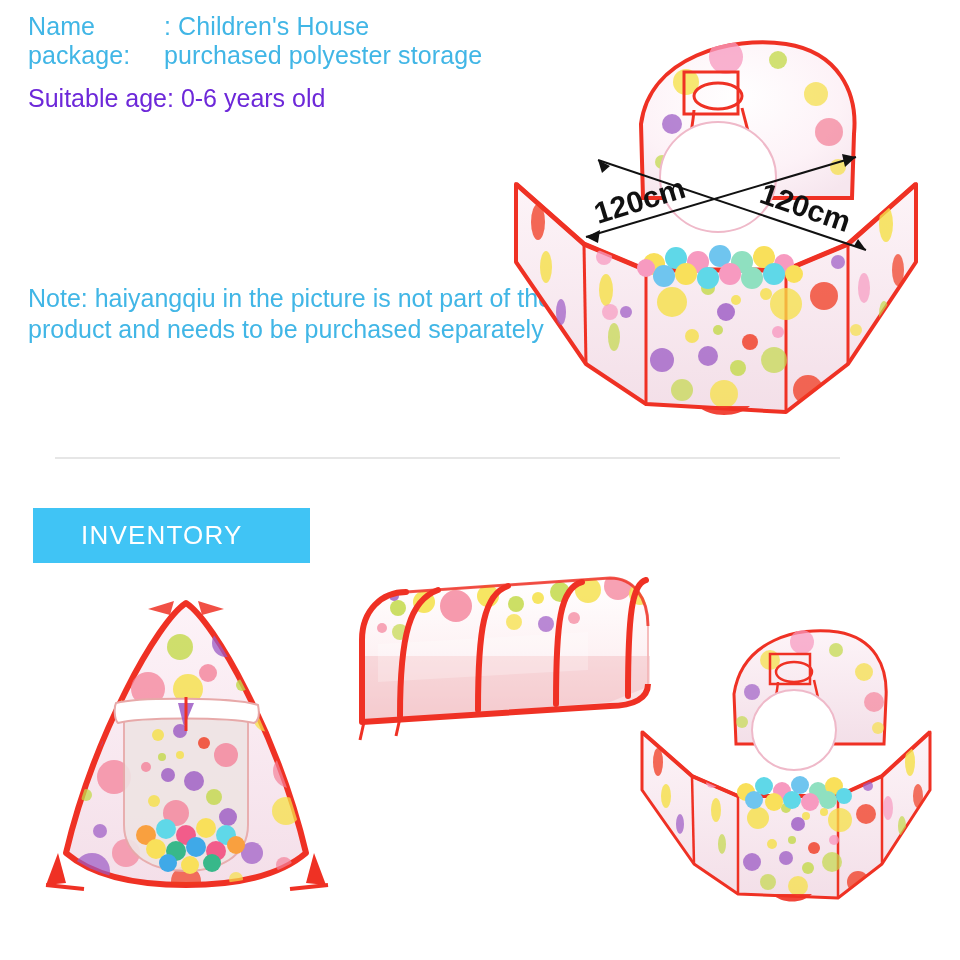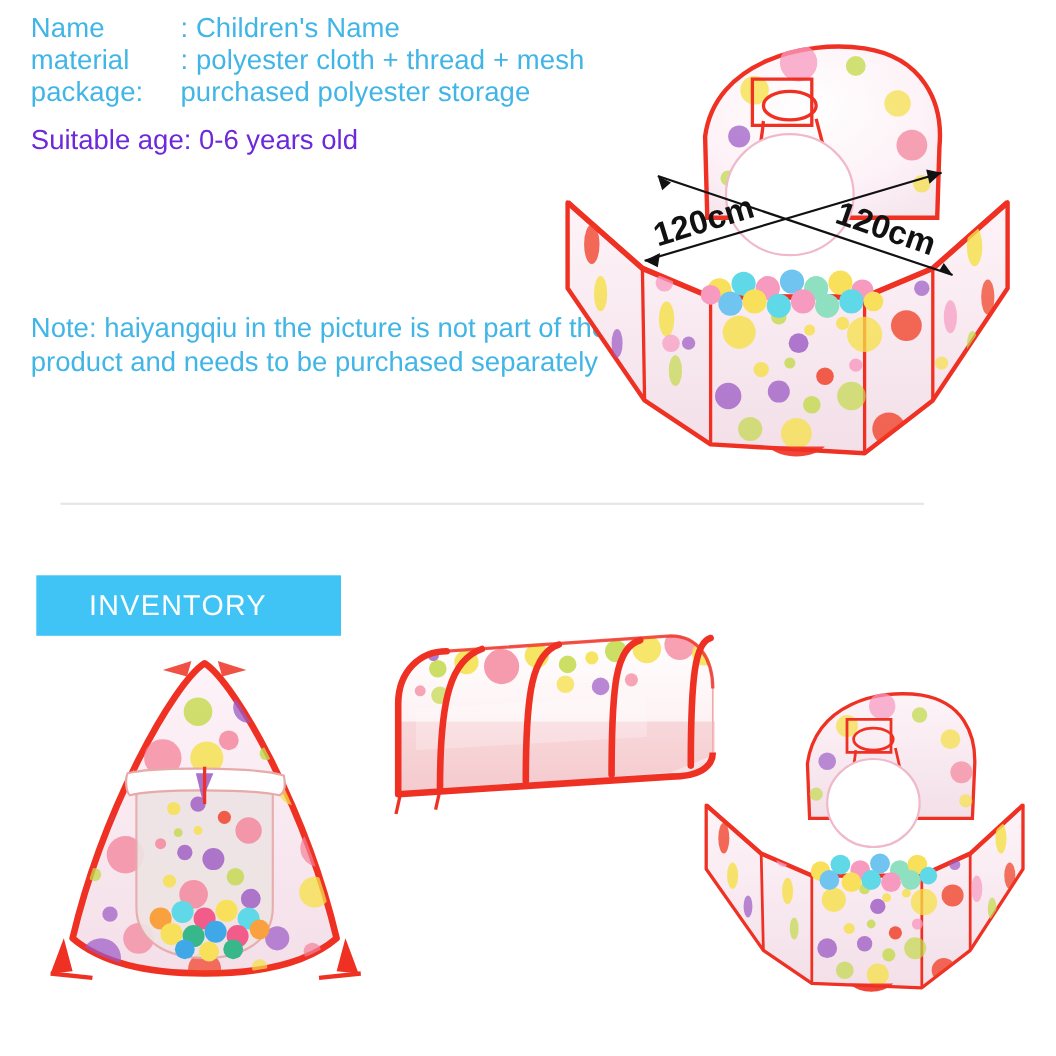--- a/index.html
+++ b/index.html
@@ -33,21 +33,21 @@
   }
 
   
   .divider{
     position:absolute;left:55px;top:457px;width:785px;height:2px;
     background:#e6e6e6;
   }
 
   
   .inventory-banner{
-    position:absolute;left:33px;top:523px;width:277px;height:55px;
+    position:absolute;left:33px;top:508px;width:277px;height:55px;
     background:#40c4f5;display:flex;align-items:center;
   }
   .inventory-label{
     color:#ffffff;font-size:26px;letter-spacing:1.2px;
     margin-left:48px;font-weight:400;
   }
 
   
   .art{position:absolute;}
   #art-ballpit-main{left:486px;top:12px;width:450px;height:420px;}
@@ -62,27 +62,23 @@
 </style>
 </head>
 <body>
 
 <div id="root">
 
   <div class="spec-block">
 
     <div class="spec-row">
       <span class="spec-label">Name</span>
-      <span class="spec-value">: Children's Name</span>
+      <span class="spec-value">: Children's House</span>
     </div>
 
-    <div class="spec-row">
-      <span class="spec-label">material</span>
-      <span class="spec-value">: polyester cloth + thread + mesh</span>
-    </div>
 
 
     <div class="spec-row wrap2">
       <span class="spec-label">package:</span>
       <span class="spec-value">purchased polyester storage</span>
     </div>
 
     <div class="spec-single">Suitable age: 0-6 years old</div>
   </div>
 

